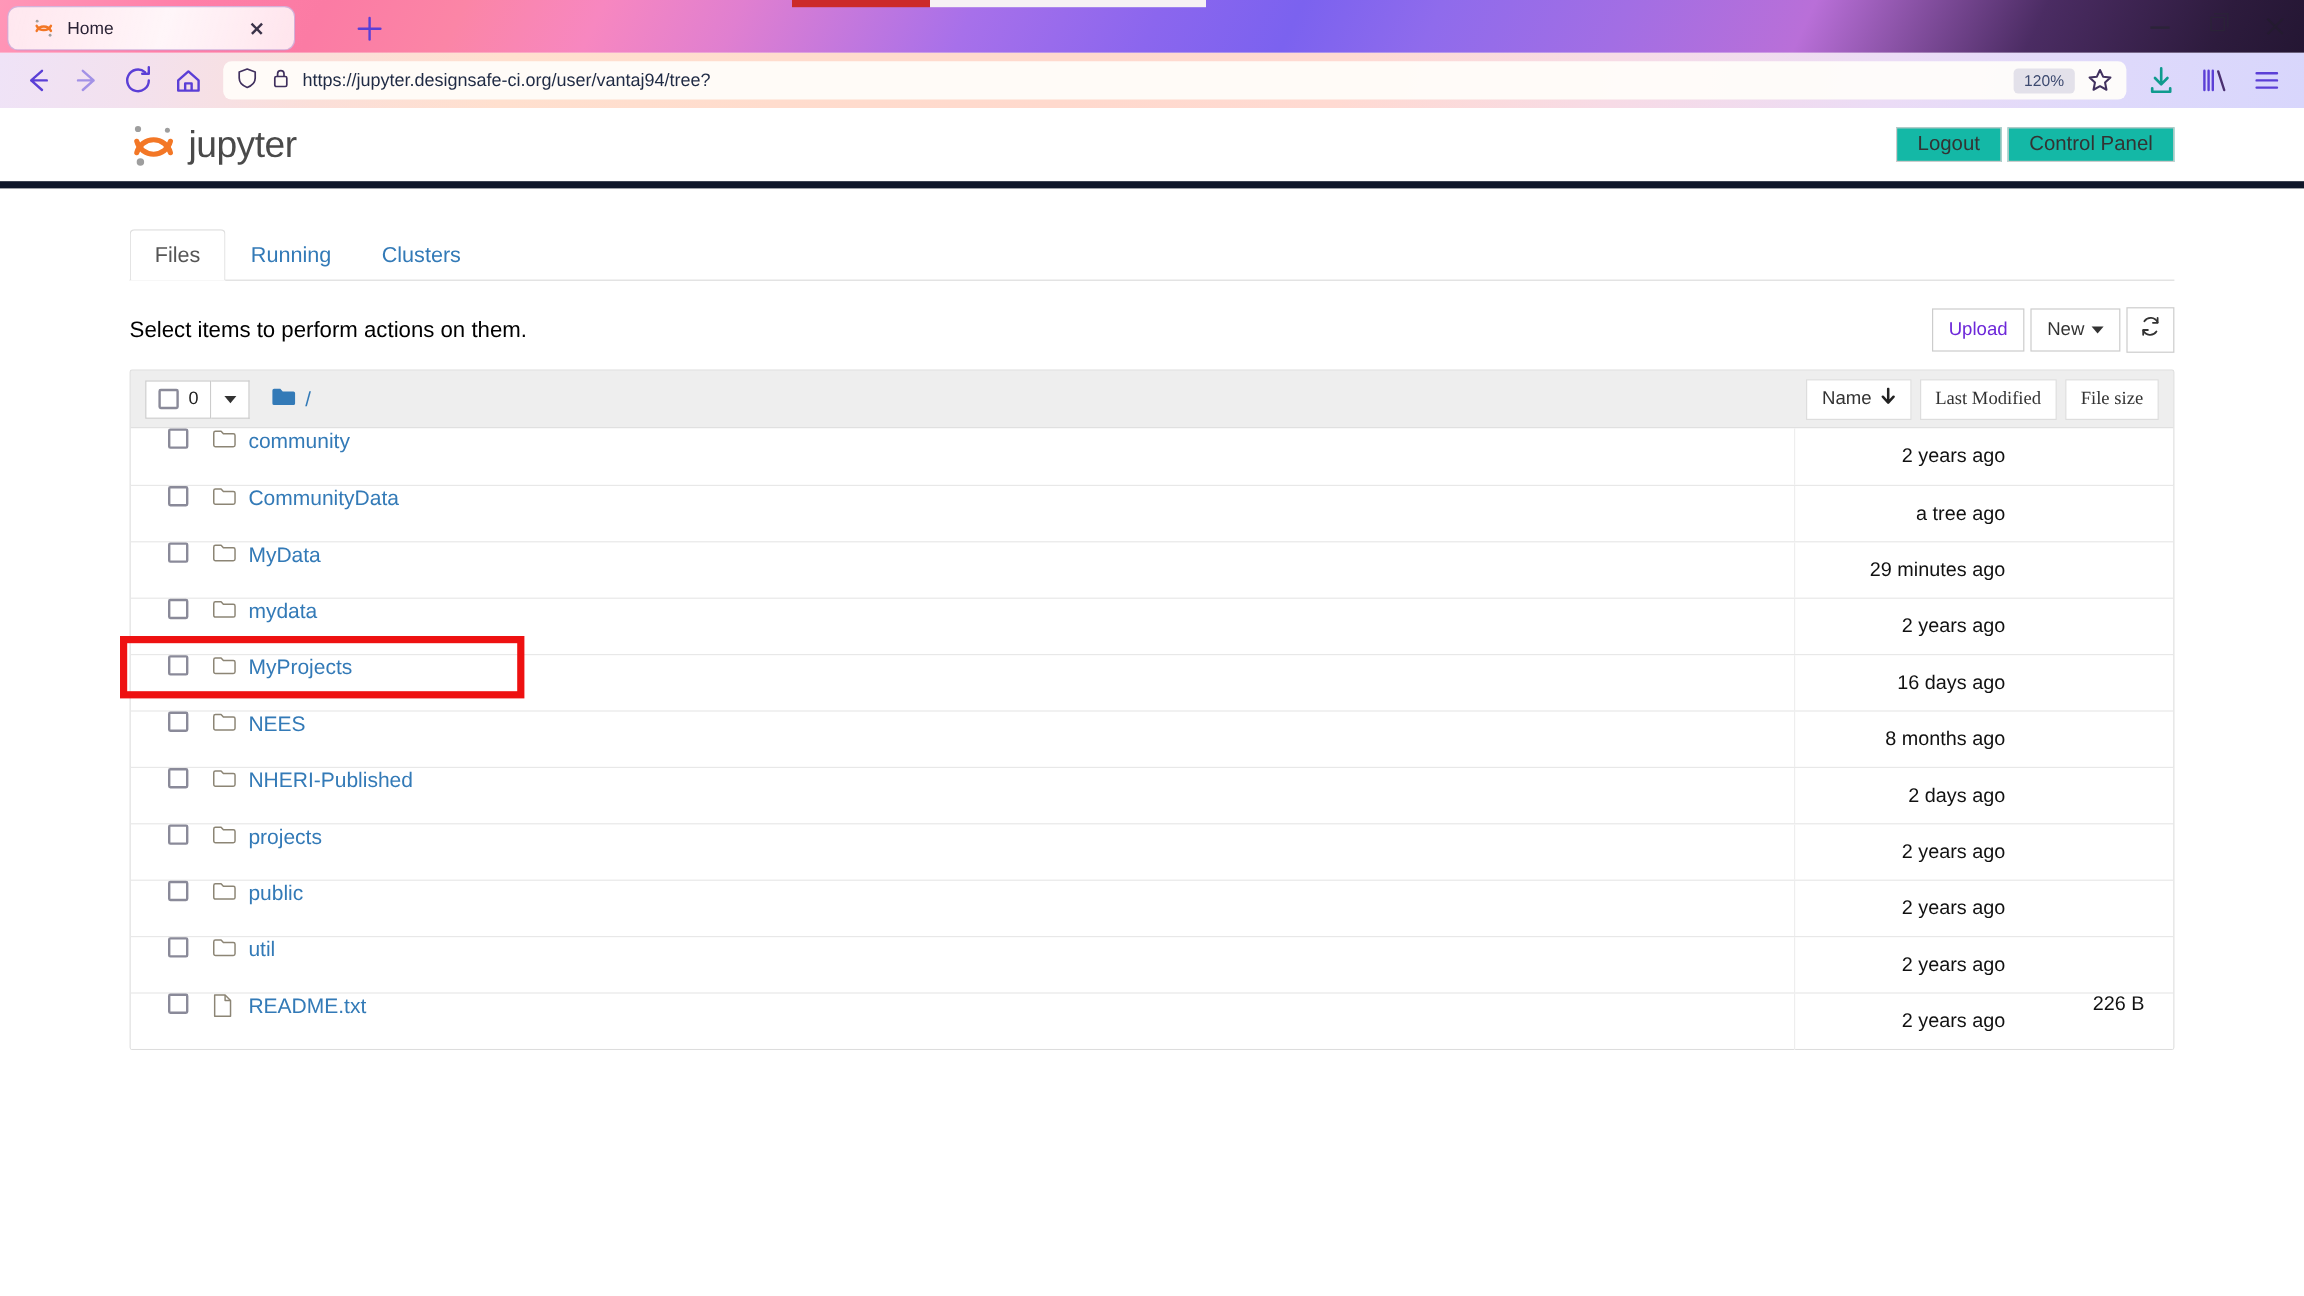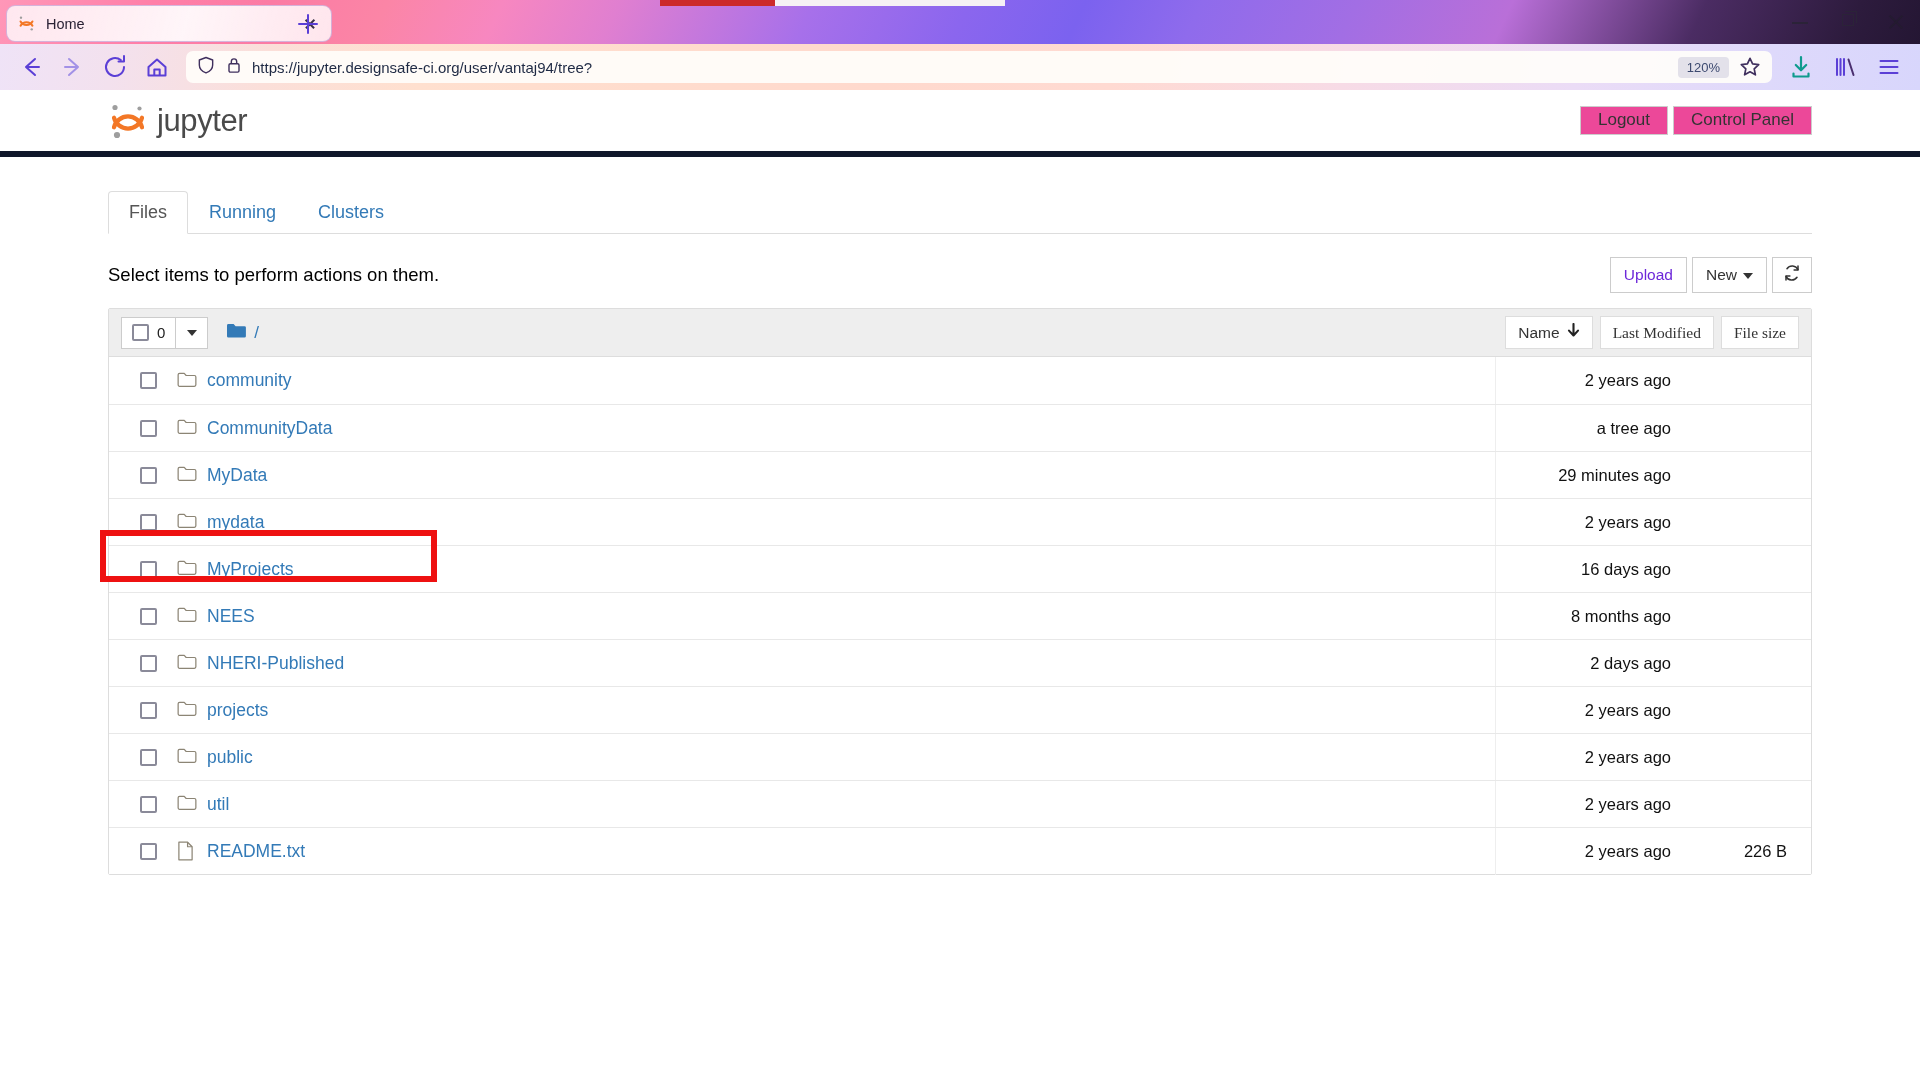--- a/index.html
+++ b/index.html
@@ -20,25 +20,25 @@
         #fb85a6 20%, #f787c0 26%, #e07fd0 32%,
         #a770ea 42%, #8b66ee 50%, #7b62ef 56%,
         #8f6bec 62%, #a26ee4 70%, #b96fd8 78%,
         #4b2c63 88%, #2d1b3d 96%, #241633 100%);
   }
   .rec-marker { position: absolute; top:0; left:660px; width:345px; height:6px; display:flex; }
   .rec-marker .r1 { width:115px; background:#cc2a2a; }
   .rec-marker .r2 { flex:1; background:#f6f1f4; }
 
   .tab {
-    position: absolute; left: 6px; top: 5px; width: 326px; height: 37px;
+    position: absolute; left: 6px; top: 5px; width: 240px; height: 37px;
     border-radius: 9px 9px 9px 9px;
     background: linear-gradient(105deg, rgba(255,255,255,.78), rgba(255,255,255,.93) 55%, rgba(255,255,255,.80));
     border: 1px solid rgba(160,110,190,.45);
-    display: flex; align-items: center; padding: 0 10px;
+    display: flex; align-items: center; padding: 0 20px;
   }
   .tab-fav { width: 19px; height: 19px; margin-right: 10px; flex: 0 0 auto; position: relative; }
   .tab-title { font-size: 14.5px; color: #2a2235; flex: 1; white-space: nowrap; }
   .tab-close {
     width: 22px; height: 22px; flex: 0 0 auto; position: relative;
   }
   .tab-close::before, .tab-close::after {
     content: ""; position: absolute; left: 5px; top: 10.5px; width: 12px; height: 1.6px;
     background: #3a3248;
   }
@@ -95,21 +95,21 @@
 
   .jp-header {
     height: 67px; border-bottom: 6px solid #0f172a;
     display: flex; align-items: center; padding: 0 108px;
   }
   .jp-logo { display: flex; align-items: center; gap: 9px; }
   .jp-logo-mark { width: 40px; height: 42px; flex: 0 0 auto; }
   .jp-logo-text { font-size: 31px; color: #4a4a4a; font-weight: 400; letter-spacing: -0.4px; }
   .jp-header-right { margin-left: auto; display: flex; gap: 0; }
   .jp-btn {
-    border: 1px solid #cccccc; background: #ec4899; color: #333;
+    border: 1px solid #cccccc; background: #14b8a6; color: #333;
     font-size: 17px; padding: 3px 17px; cursor: pointer;
     font-family: "Liberation Sans", sans-serif; line-height: 1.2;
   }
   .jp-btn + .jp-btn { margin-left: 5px; }
 
   .jp-body { padding: 0 108px; }
 
   .tabs {
     display: flex; align-items: flex-end; border-bottom: 1px solid #dddddd;
     margin-top: 35px; height: 42px;
@@ -168,21 +168,21 @@
 
   .sorts { margin-left: auto; display: flex; }
   .sort-btn {
     border: 1px solid #ddd; background: #fff; font-size: 15.5px; color: #333;
     padding: 6px 12px; display: flex; align-items: center; gap: 7px;
     font-family: "Liberation Sans", sans-serif;
   }
   .sort-btn + .sort-btn { margin-left: 7px; font-family: Liberation Serif, serif; }
 
   .fl-row {
-    display: flex; align-items: center; height: 47px;
+    display: flex; align-items: flex-start; height: 47px;
     border-top: 1px solid #e8e8e8; padding: 0 12px; background: #fff;
     position: relative;
   }
   .fl-row:first-of-type { border-top: none; }
   .fl-chk { width: 17px; height: 17px; border: 2px solid #8a8a99; background: #fff; border-radius: 2px; margin-left: 19px; flex: 0 0 auto; }
   .fl-icon { width: 20px; height: 20px; margin-left: 20px; flex: 0 0 auto; }
   .fl-name { font-size: 17.5px; color: #337ab7; margin-left: 10px; cursor: pointer; }
   .fl-modified {
     margin-left: auto; font-size: 16.5px; color: #111; text-align: right;
     width: 196px; padding-right: 20px; border-left: 1px solid #eee; line-height: 47px; height: 47px;

